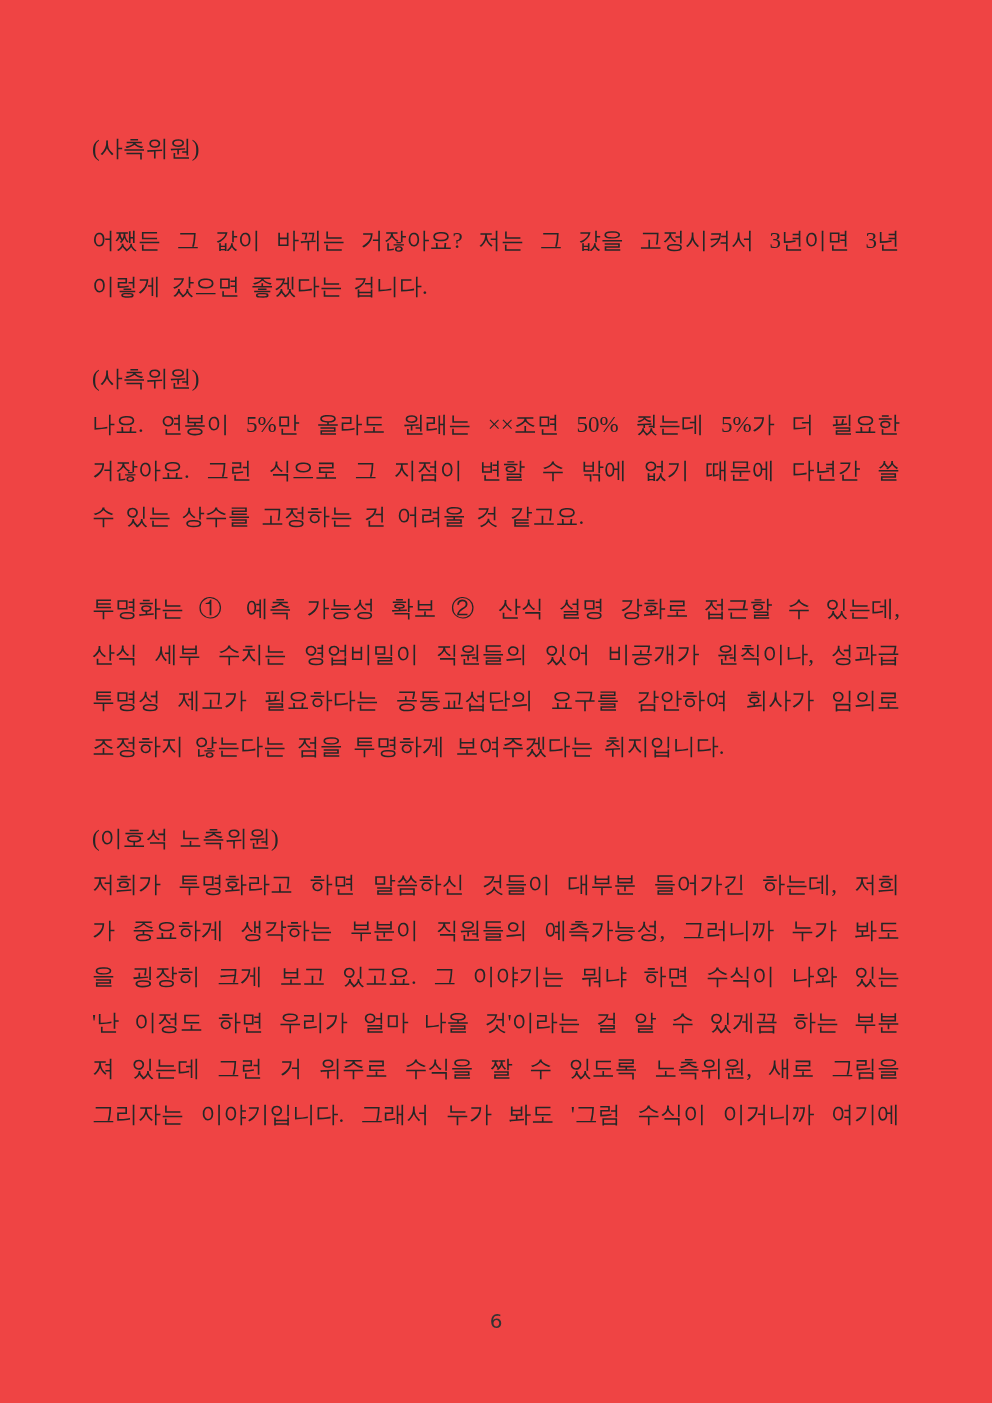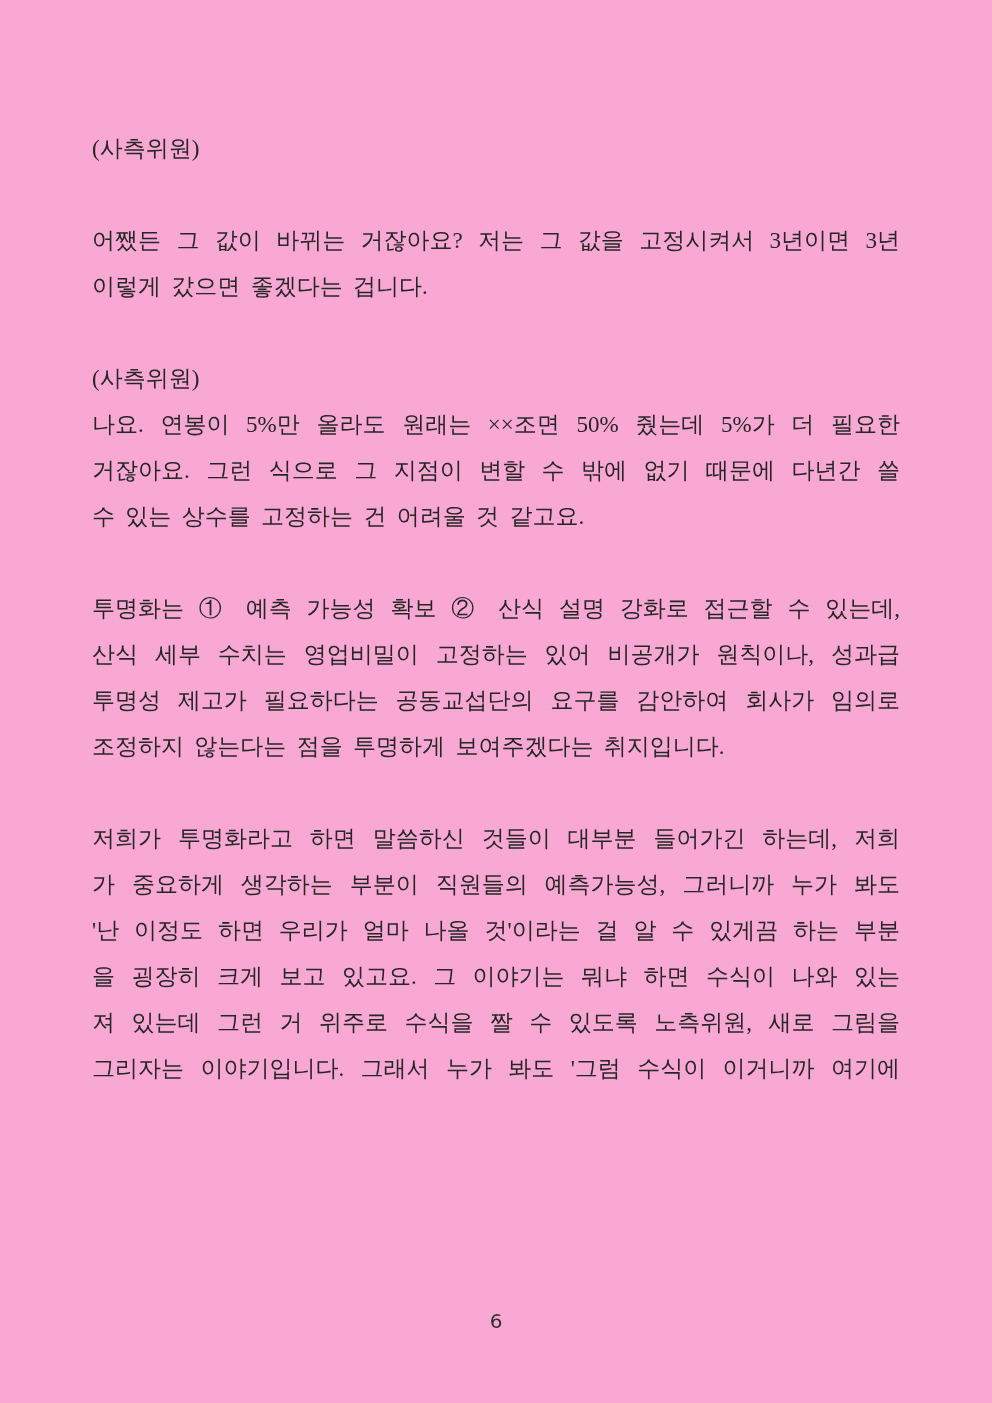--- a/index.html
+++ b/index.html
@@ -4,21 +4,21 @@
 <style>
   html, body {
     margin: 0;
     padding: 0;
     background: #ffffff;
   }
   .page {
     position: relative;
     width: 992px;
     height: 1403px;
-    background: #f9a8d4;
+    background: #ef4444;
     font-family: "Liberation Serif", "DejaVu Serif", serif;
     color: #262626;
     overflow: hidden;
   }
   .content {
     position: absolute;
     left: 92px;
     top: 126px;
     width: 808px;
     font-size: 23px;
@@ -72,30 +72,31 @@
 
     <div class="blk">
       <p class="ln sp">(사측위원)</p>
       <p class="ln fill">나요. 연봉이 5%만 올라도 원래는 ××조면 50% 줬는데 5%가 더 필요한</p>
       <p class="ln fill">거잖아요. 그런 식으로 그 지점이 변할 수 밖에 없기 때문에 다년간 쓸</p>
       <p class="ln last">수 있는 상수를 고정하는 건 어려울 것 같고요.</p>
     </div>
 
     <div class="blk">
       <p class="ln fill">투명화는 ① 예측 가능성 확보 ② 산식 설명 강화로 접근할 수 있는데,</p>
-      <p class="ln fill">산식 세부 수치는 영업비밀이 고정하는 있어 비공개가 원칙이나, 성과급</p>
+      <p class="ln fill">산식 세부 수치는 영업비밀이 직원들의 있어 비공개가 원칙이나, 성과급</p>
       <p class="ln fill">투명성 제고가 필요하다는 공동교섭단의 요구를 감안하여 회사가 임의로</p>
       <p class="ln last">조정하지 않는다는 점을 투명하게 보여주겠다는 취지입니다.</p>
     </div>
 
     <div class="blk">
+      <p class="ln sp">(이호석 노측위원)</p>
       <p class="ln fill">저희가 투명화라고 하면 말씀하신 것들이 대부분 들어가긴 하는데, 저희</p>
       <p class="ln fill">가 중요하게 생각하는 부분이 직원들의 예측가능성, 그러니까 누가 봐도</p>
+      <p class="ln fill">을 굉장히 크게 보고 있고요. 그 이야기는 뭐냐 하면 수식이 나와 있는</p>
       <p class="ln fill">'난 이정도 하면 우리가 얼마 나올 것'이라는 걸 알 수 있게끔 하는 부분</p>
-      <p class="ln fill">을 굉장히 크게 보고 있고요. 그 이야기는 뭐냐 하면 수식이 나와 있는</p>
       <p class="ln fill">져 있는데 그런 거 위주로 수식을 짤 수 있도록 노측위원, 새로 그림을</p>
       <p class="ln fill">그리자는 이야기입니다. 그래서 누가 봐도 '그럼 수식이 이거니까 여기에</p>
     </div>
 
   </div>
 
   <div class="page-number">6</div>
 </div>
 
 </body></html>

